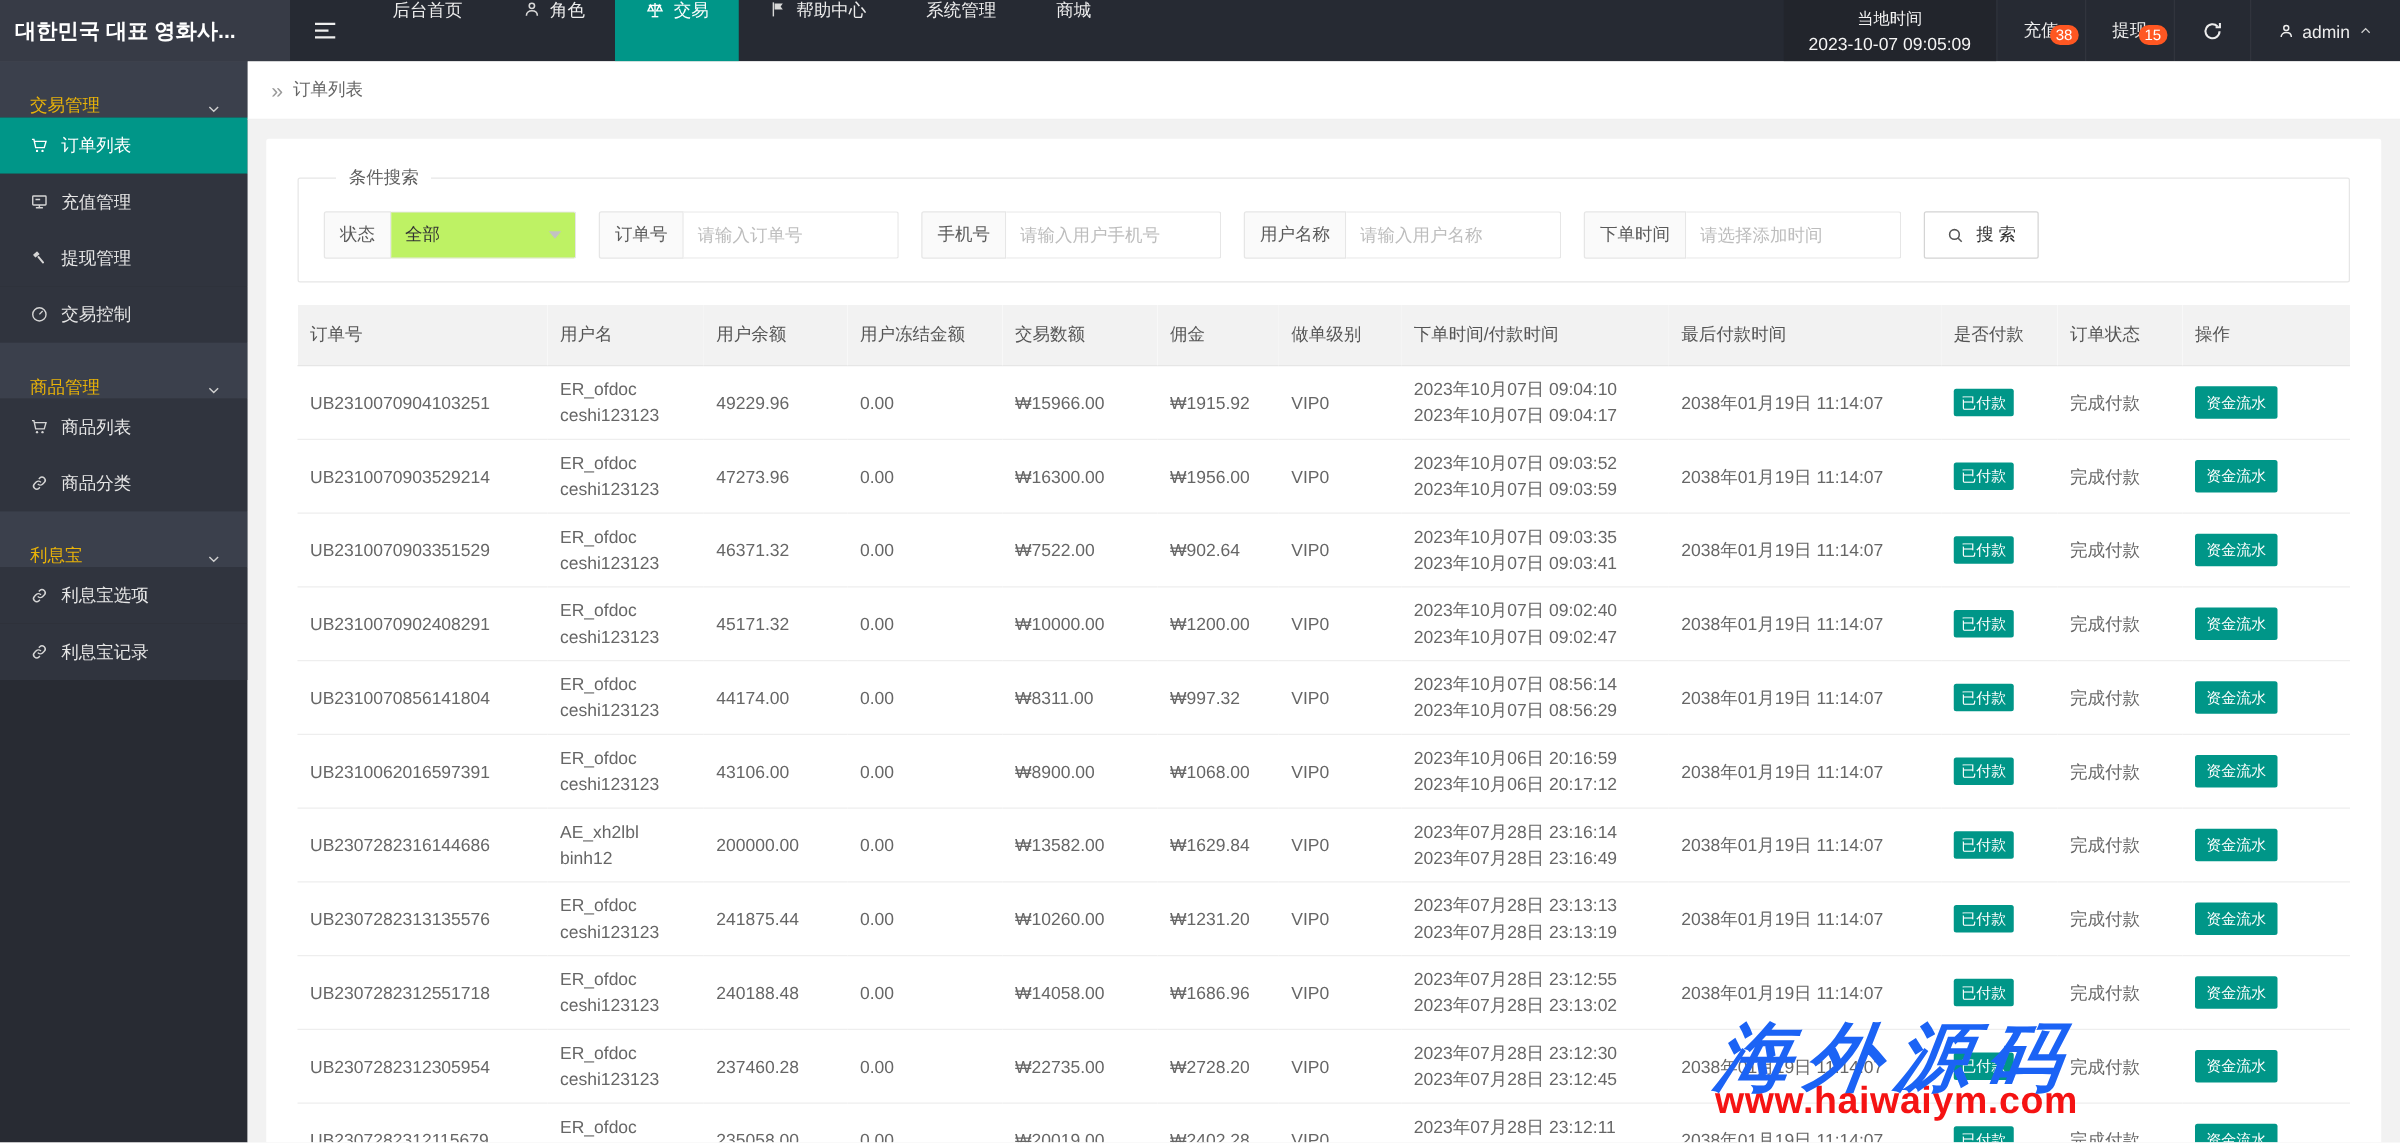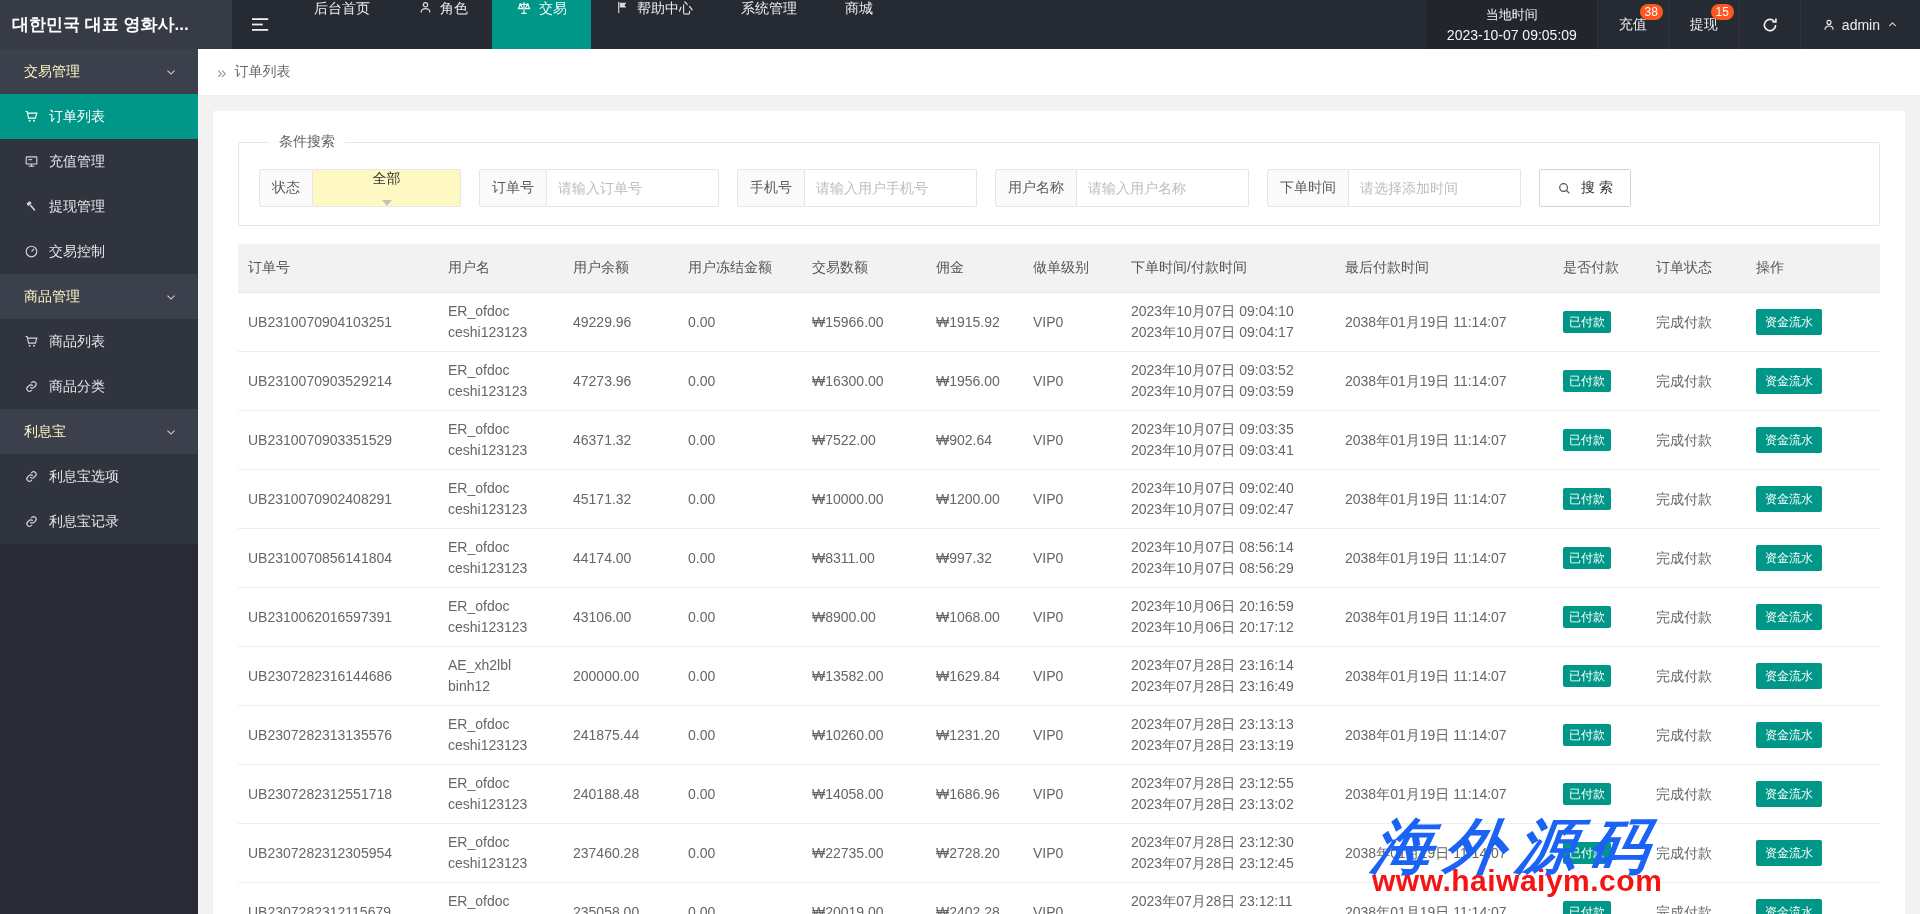--- a/index.html
+++ b/index.html
@@ -21,27 +21,27 @@
   .menu-item .micon { color:#d8d8d8; }
   .menu-item.active .micon { color:#fff; }
 
   .topbar-right { margin-left:auto; display:flex; align-items:stretch; }
   .time-block { background:#22252C; padding:5px 20px; display:flex; flex-direction:column;
                 justify-content:center; align-items:center; gap:3px; }
   .time-label { font-size:13px; color:#f5f5f5; }
   .time-value { font-size:14px; color:#f5f5f5; }
   .top-action { position:relative; display:flex; align-items:center; gap:6px; padding:0 21px;
                 font-size:14px; color:#ededed; cursor:pointer; border-left:1px solid rgba(255,255,255,0.05); }
-  .num-badge { position:absolute; top:4px; right:5px; background:#FF5722; color:#fff; font-size:12px;
+  .num-badge { position:absolute; top:20px; right:5px; background:#FF5722; color:#fff; font-size:12px;
                line-height:16px; padding:0 5px; border-radius:8px; }
 
   
   .layout { display:flex; height:865px; }
   .sidebar { width:198px; flex:none; background:#282B33; }
-  .side-group-header { height:45px; background:#3B404C; color:#fef9c3; display:flex; align-items:center;
+  .side-group-header { height:45px; background:#3B404C; color:#eab308; display:flex; align-items:flex-end;
                        justify-content:space-between; padding:0 20px 0 24px; font-size:14px; cursor:pointer; }
   .side-item { height:45px; background:#30343E; color:#e6e6e6; display:flex; align-items:center;
                gap:10px; padding:0 20px 0 24px; font-size:14px; cursor:pointer; }
   .side-item .sicon { color:#d5d5d5; }
   .side-item.active { background:#009688; color:#fff; }
   .side-item.active .sicon { color:#fff; }
   .chev { color:#cfcfcf; }
 
   .main { flex:1; display:flex; flex-direction:column; overflow:hidden; }
   .breadcrumb-bar { height:47px; flex:none; background:#fff; display:flex; align-items:center;
@@ -52,21 +52,21 @@
 
   
   .search-fieldset { border:1px solid #e6e6e6; border-radius:2px; margin:12px 10px 18px; padding:14px 20px 18px; }
   .search-fieldset legend { font-size:14px; color:#5f5f5f; padding:0 10px; margin-left:10px; }
   .form-row { display:flex; align-items:center; gap:18px; margin-top:4px; }
   .fgroup { display:flex; align-items:stretch; height:38px; }
   .flabel { display:flex; align-items:center; padding:0 12px; background:#fafafa; border:1px solid #e6e6e6;
             border-radius:2px 0 0 2px; font-size:14px; color:#5a5a5a; white-space:nowrap; }
   .fselect { width:148px; border:1px solid #e6e6e6; border-left:none; border-radius:0 2px 2px 0;
              display:flex; align-items:center; justify-content:space-between; padding:0 11px;
-             font-size:14px; color:#333; cursor:pointer; background:#fef9c3;flex-direction:column; }
+             font-size:14px; color:#333; cursor:pointer; background:#bef264; }
   .caret { width:0; height:0; border-left:5px solid transparent; border-right:5px solid transparent;
            border-top:6px solid #c2c2c2; }
   .finput { border:1px solid #e6e6e6; border-left:none; border-radius:0 2px 2px 0; padding:12px 11px;
             font-size:14px; width:172px; color:#333; outline:none; background:#fff; font-family:inherit; }
   .finput::placeholder { color:#bdbdbd; }
   .search-btn { height:38px; display:flex; align-items:center; gap:9px; padding:0 17px; background:#fff;
                 border:1px solid #d4d4d4; border-radius:2px; font-size:14px; color:#333; cursor:pointer;
                 font-family:inherit; }
   .search-btn .micon { color:#555; }
 

